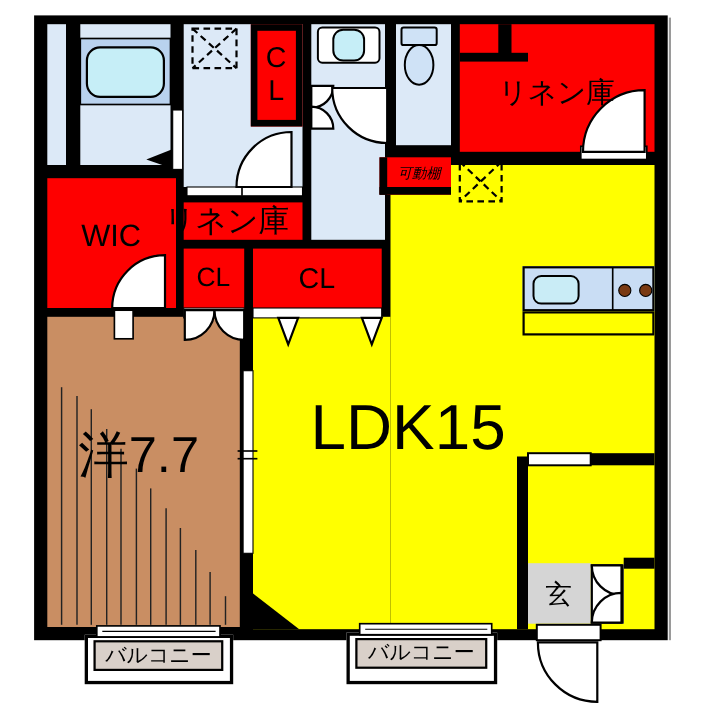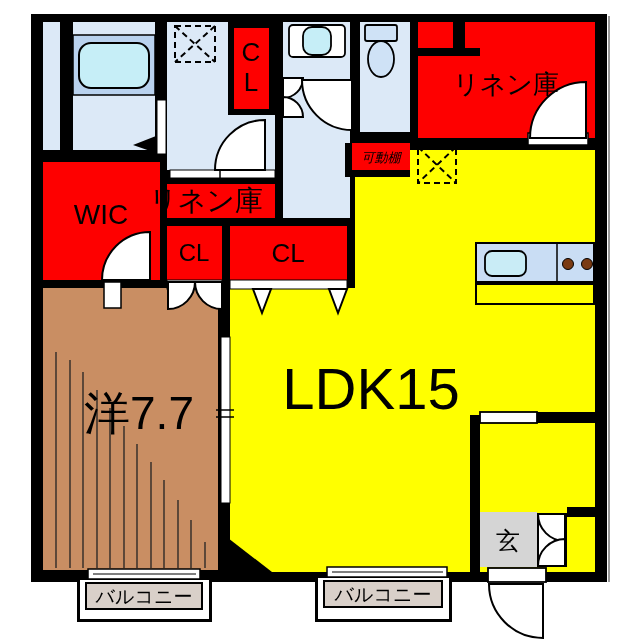--- a/index.html
+++ b/index.html
@@ -167,17 +167,17 @@
   </g>
 </svg>
 
 <div class="lbl" style="left:101px;top:215px;font-size:28px;">WIC</div>
 <div class="lbl lbl-vert" style="left:251px;top:67px;font-size:26px;">CL</div>
 <div class="lbl" style="left:206px;top:201px;font-size:28px;">リネン庫</div>
 <div class="lbl" style="left:194px;top:253px;font-size:24px;">CL</div>
 <div class="lbl" style="left:288px;top:253px;font-size:26px;">CL</div>
 <div class="lbl" style="left:506px;top:84px;font-size:26px;">リネン庫</div>
 <div class="lbl" style="left:381px;top:157px;font-size:13px;font-style:italic;">可動棚</div>
-<div class="lbl" style="left:126px;top:413px;font-size:46px;padding-left:26px;">洋7.7</div>
+<div class="lbl" style="left:126px;top:413px;font-size:46px;">洋7.7</div>
 <div class="lbl" style="left:371px;top:389px;font-size:58px;">LDK15</div>
 <div class="lbl" style="left:508px;top:541px;font-size:24px;">玄</div>
 <div class="lbl" style="left:144px;top:596px;font-size:19px;">バルコニー</div>
 <div class="lbl" style="left:383px;top:594px;font-size:19px;">バルコニー</div>
 
 </body></html>

